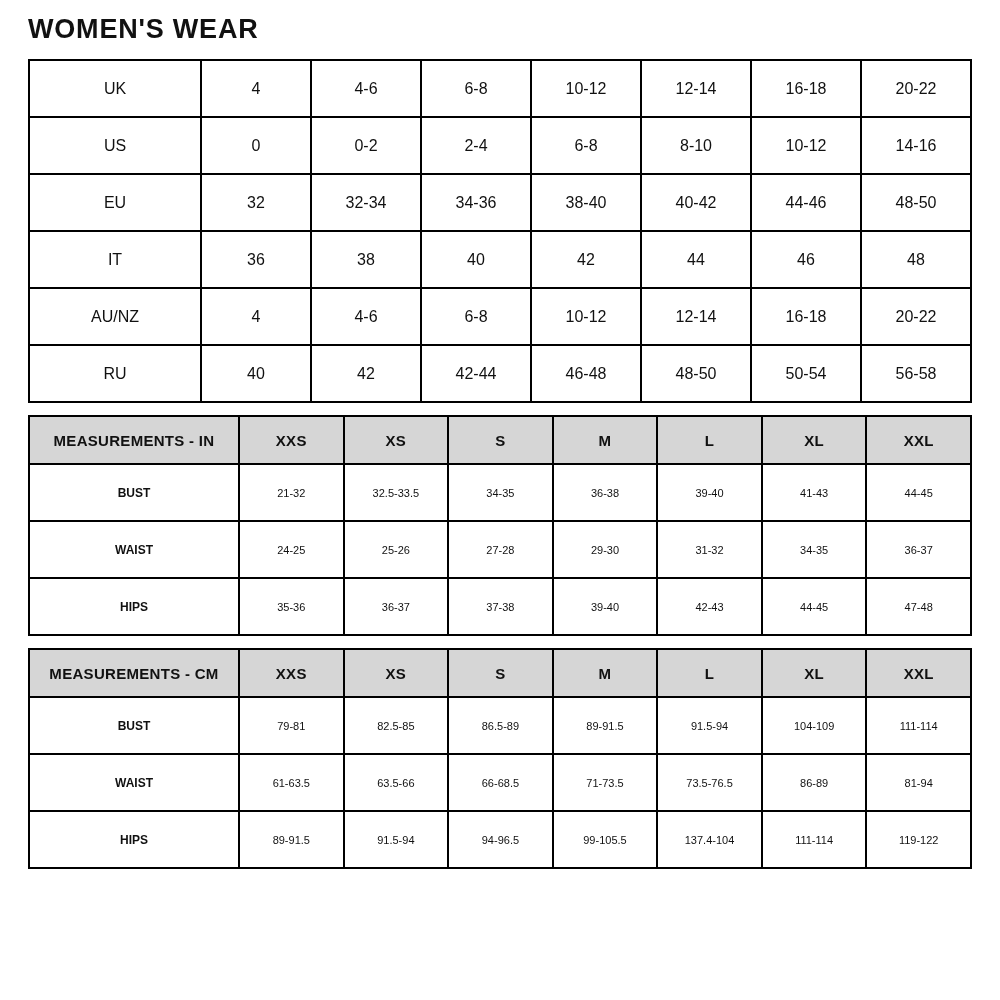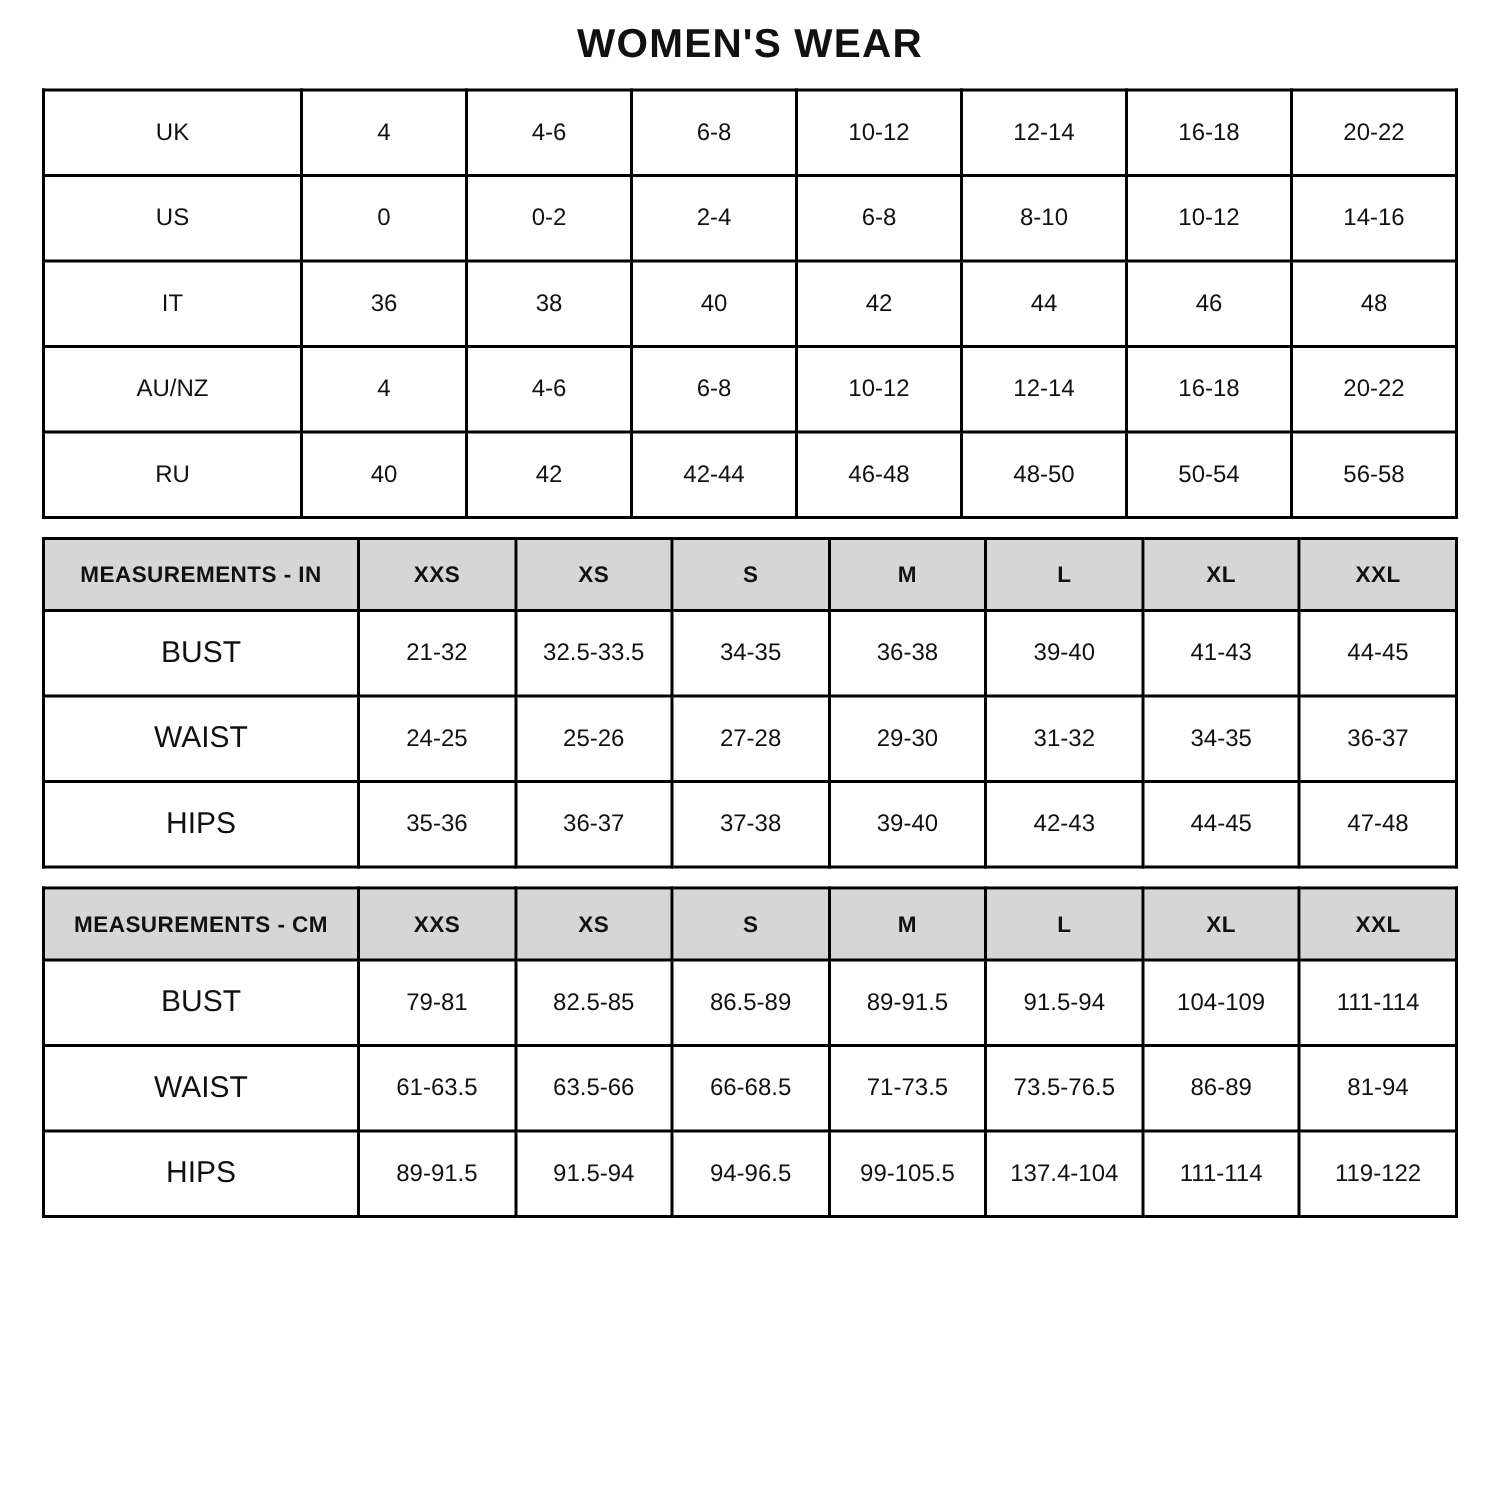--- a/index.html
+++ b/index.html
@@ -7,21 +7,21 @@
     width: 1000px;
     height: 1000px;
     background: #ffffff;
     font-family: "Liberation Sans", sans-serif;
     color: #111111;
     overflow: hidden;
   }
   .page { padding: 14px 28px 0 28px; }
 
   .title {
-    text-align: center;
+    text-align: left;
     font-size: 27px;
     font-weight: 700;
     letter-spacing: 0.8px;
     margin-bottom: 14px;
   }
 
   table.tbl {
     width: 944px;
     border-collapse: collapse;
     table-layout: fixed;
@@ -55,26 +55,26 @@
   .meas-title, .size-head {
     background: #d6d6d6;
     height: 48px;
     font-size: 15px;
     font-weight: 700;
     letter-spacing: 0.3px;
     margin-top: 40px;
   }
   .meas-label {
     height: 57px;
-    font-size: 20px;
-    font-weight: 400;
+    font-size: 12px;
+    font-weight: 700;
   }
   .meas-val {
     height: 57px;
-    font-size: 16px;
+    font-size: 11px;
     font-weight: 400;
   }
 </style>
 </head>
 <body>
 
 <div class="page">
 
   <h1 class="title">WOMEN'S WEAR</h1>
 
@@ -98,20 +98,30 @@
         </tr>
         <tr>
           <td class="conv-label">US</td>
           <td class="conv-val">0</td>
           <td class="conv-val">0-2</td>
           <td class="conv-val">2-4</td>
           <td class="conv-val">6-8</td>
           <td class="conv-val">8-10</td>
           <td class="conv-val">10-12</td>
           <td class="conv-val">14-16</td>
+        </tr>
+        <tr>
+          <td class="conv-label">EU</td>
+          <td class="conv-val">32</td>
+          <td class="conv-val">32-34</td>
+          <td class="conv-val">34-36</td>
+          <td class="conv-val">38-40</td>
+          <td class="conv-val">40-42</td>
+          <td class="conv-val">44-46</td>
+          <td class="conv-val">48-50</td>
         </tr>
         <tr>
           <td class="conv-label">IT</td>
           <td class="conv-val">36</td>
           <td class="conv-val">38</td>
           <td class="conv-val">40</td>
           <td class="conv-val">42</td>
           <td class="conv-val">44</td>
           <td class="conv-val">46</td>
           <td class="conv-val">48</td>

